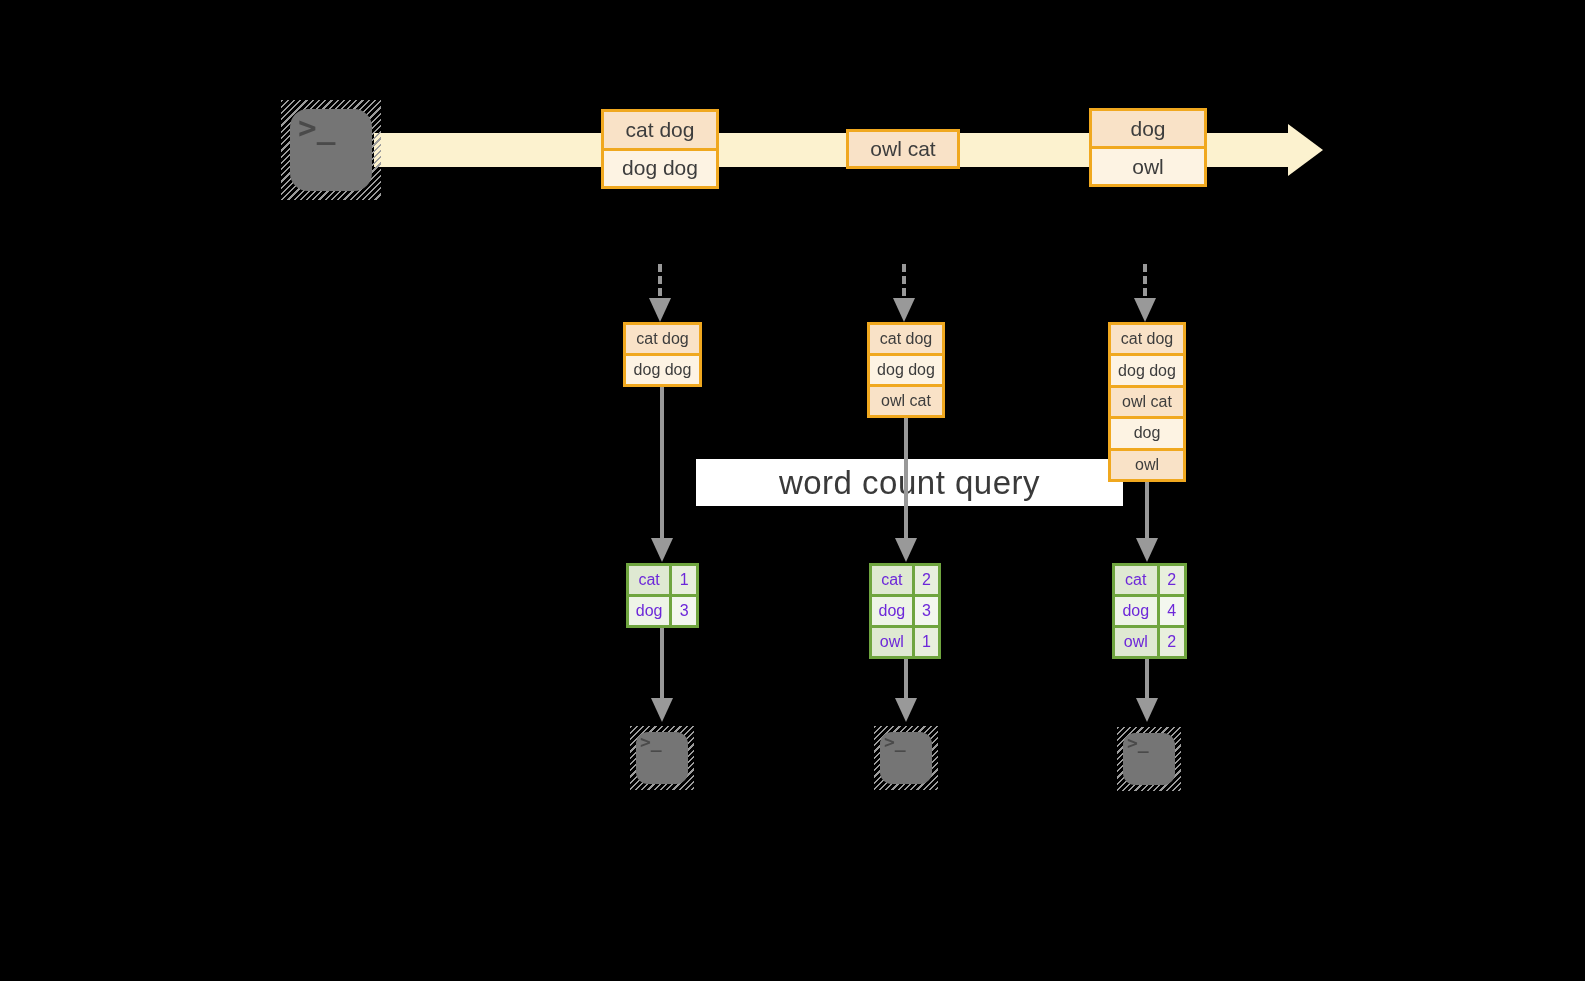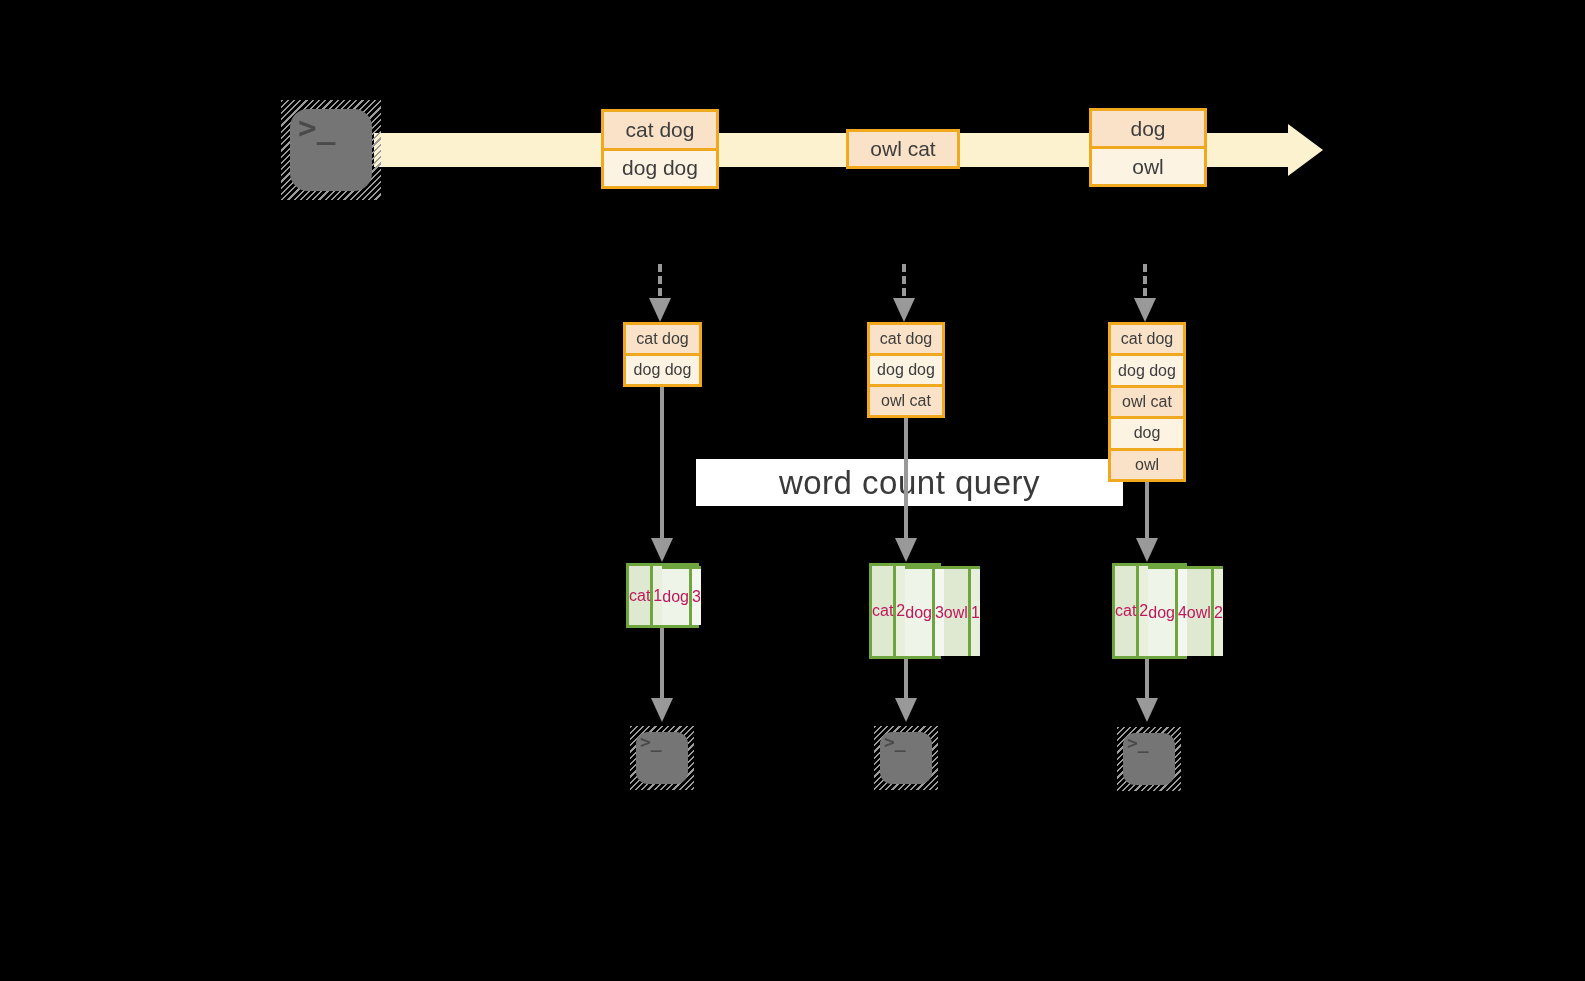--- a/index.html
+++ b/index.html
@@ -28,21 +28,21 @@
   .vline{position:absolute;width:4px;background:var(--arrow-gray);z-index:4;}
   .vdash{position:absolute;width:0;border-left:4px dashed var(--arrow-gray);z-index:4;}
   .ahead{position:absolute;width:22px;height:24px;background:var(--arrow-gray);
     clip-path:polygon(0 0,100% 0,50% 100%);z-index:4;}
   
   .banner{position:absolute;background:#fff;z-index:3;display:flex;
     align-items:center;justify-content:center;font-size:33px;font-weight:300;
     color:var(--banner-text);letter-spacing:0.5px;}
   
   .gtable{position:absolute;border:3px solid var(--green);box-sizing:border-box;
-    display:flex;flex-direction:row;z-index:5;font-size:16px;color:#be185d;}
+    display:flex;flex-direction:column;z-index:5;font-size:16px;color:#6d28d9;}
   .grow{flex:1;display:flex;border-top:3px solid var(--green);}
   .grow:first-child{border-top:none;}
   .gword{flex:1.7;border-right:3px solid var(--green);display:flex;
     align-items:center;justify-content:center;}
   .gnum{flex:1;display:flex;align-items:center;justify-content:center;}
   .grow:nth-child(odd) .gword{background:var(--green-dark);}
   .grow:nth-child(odd) .gnum{background:var(--green-dark-num);}
   .grow:nth-child(even) .gword{background:var(--green-light);}
   .grow:nth-child(even) .gnum{background:var(--green-light-num);}
   

